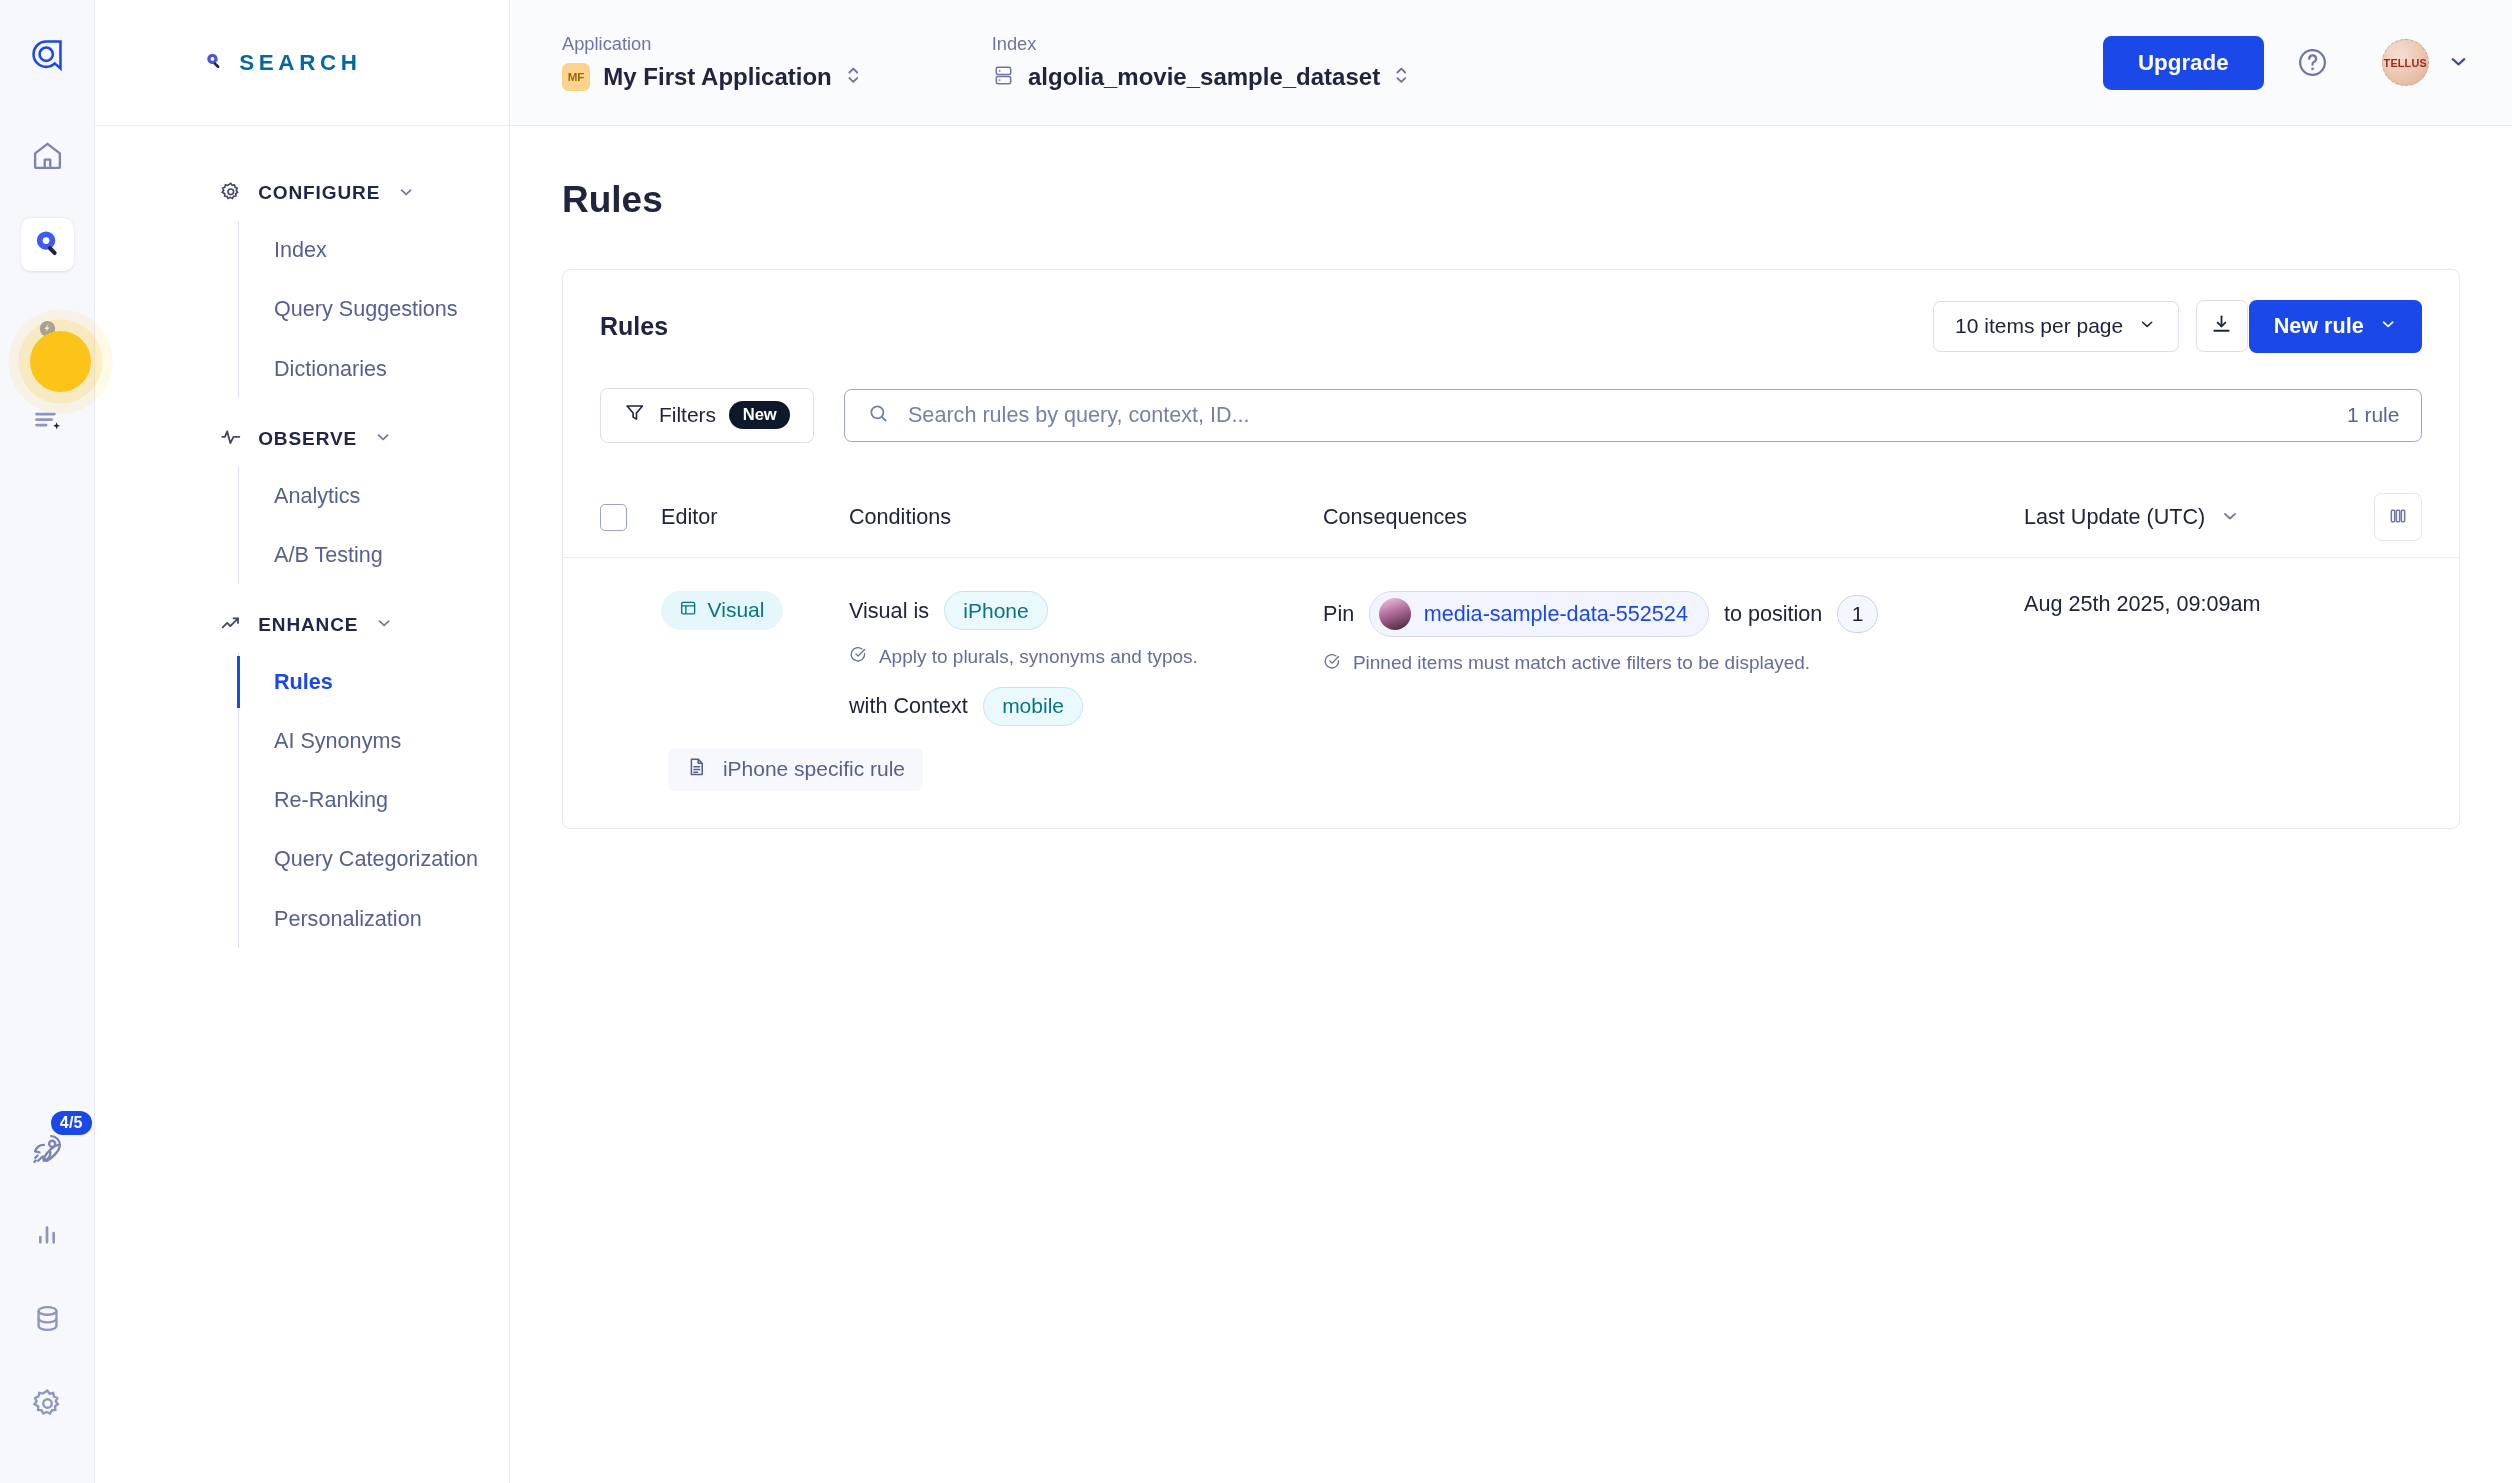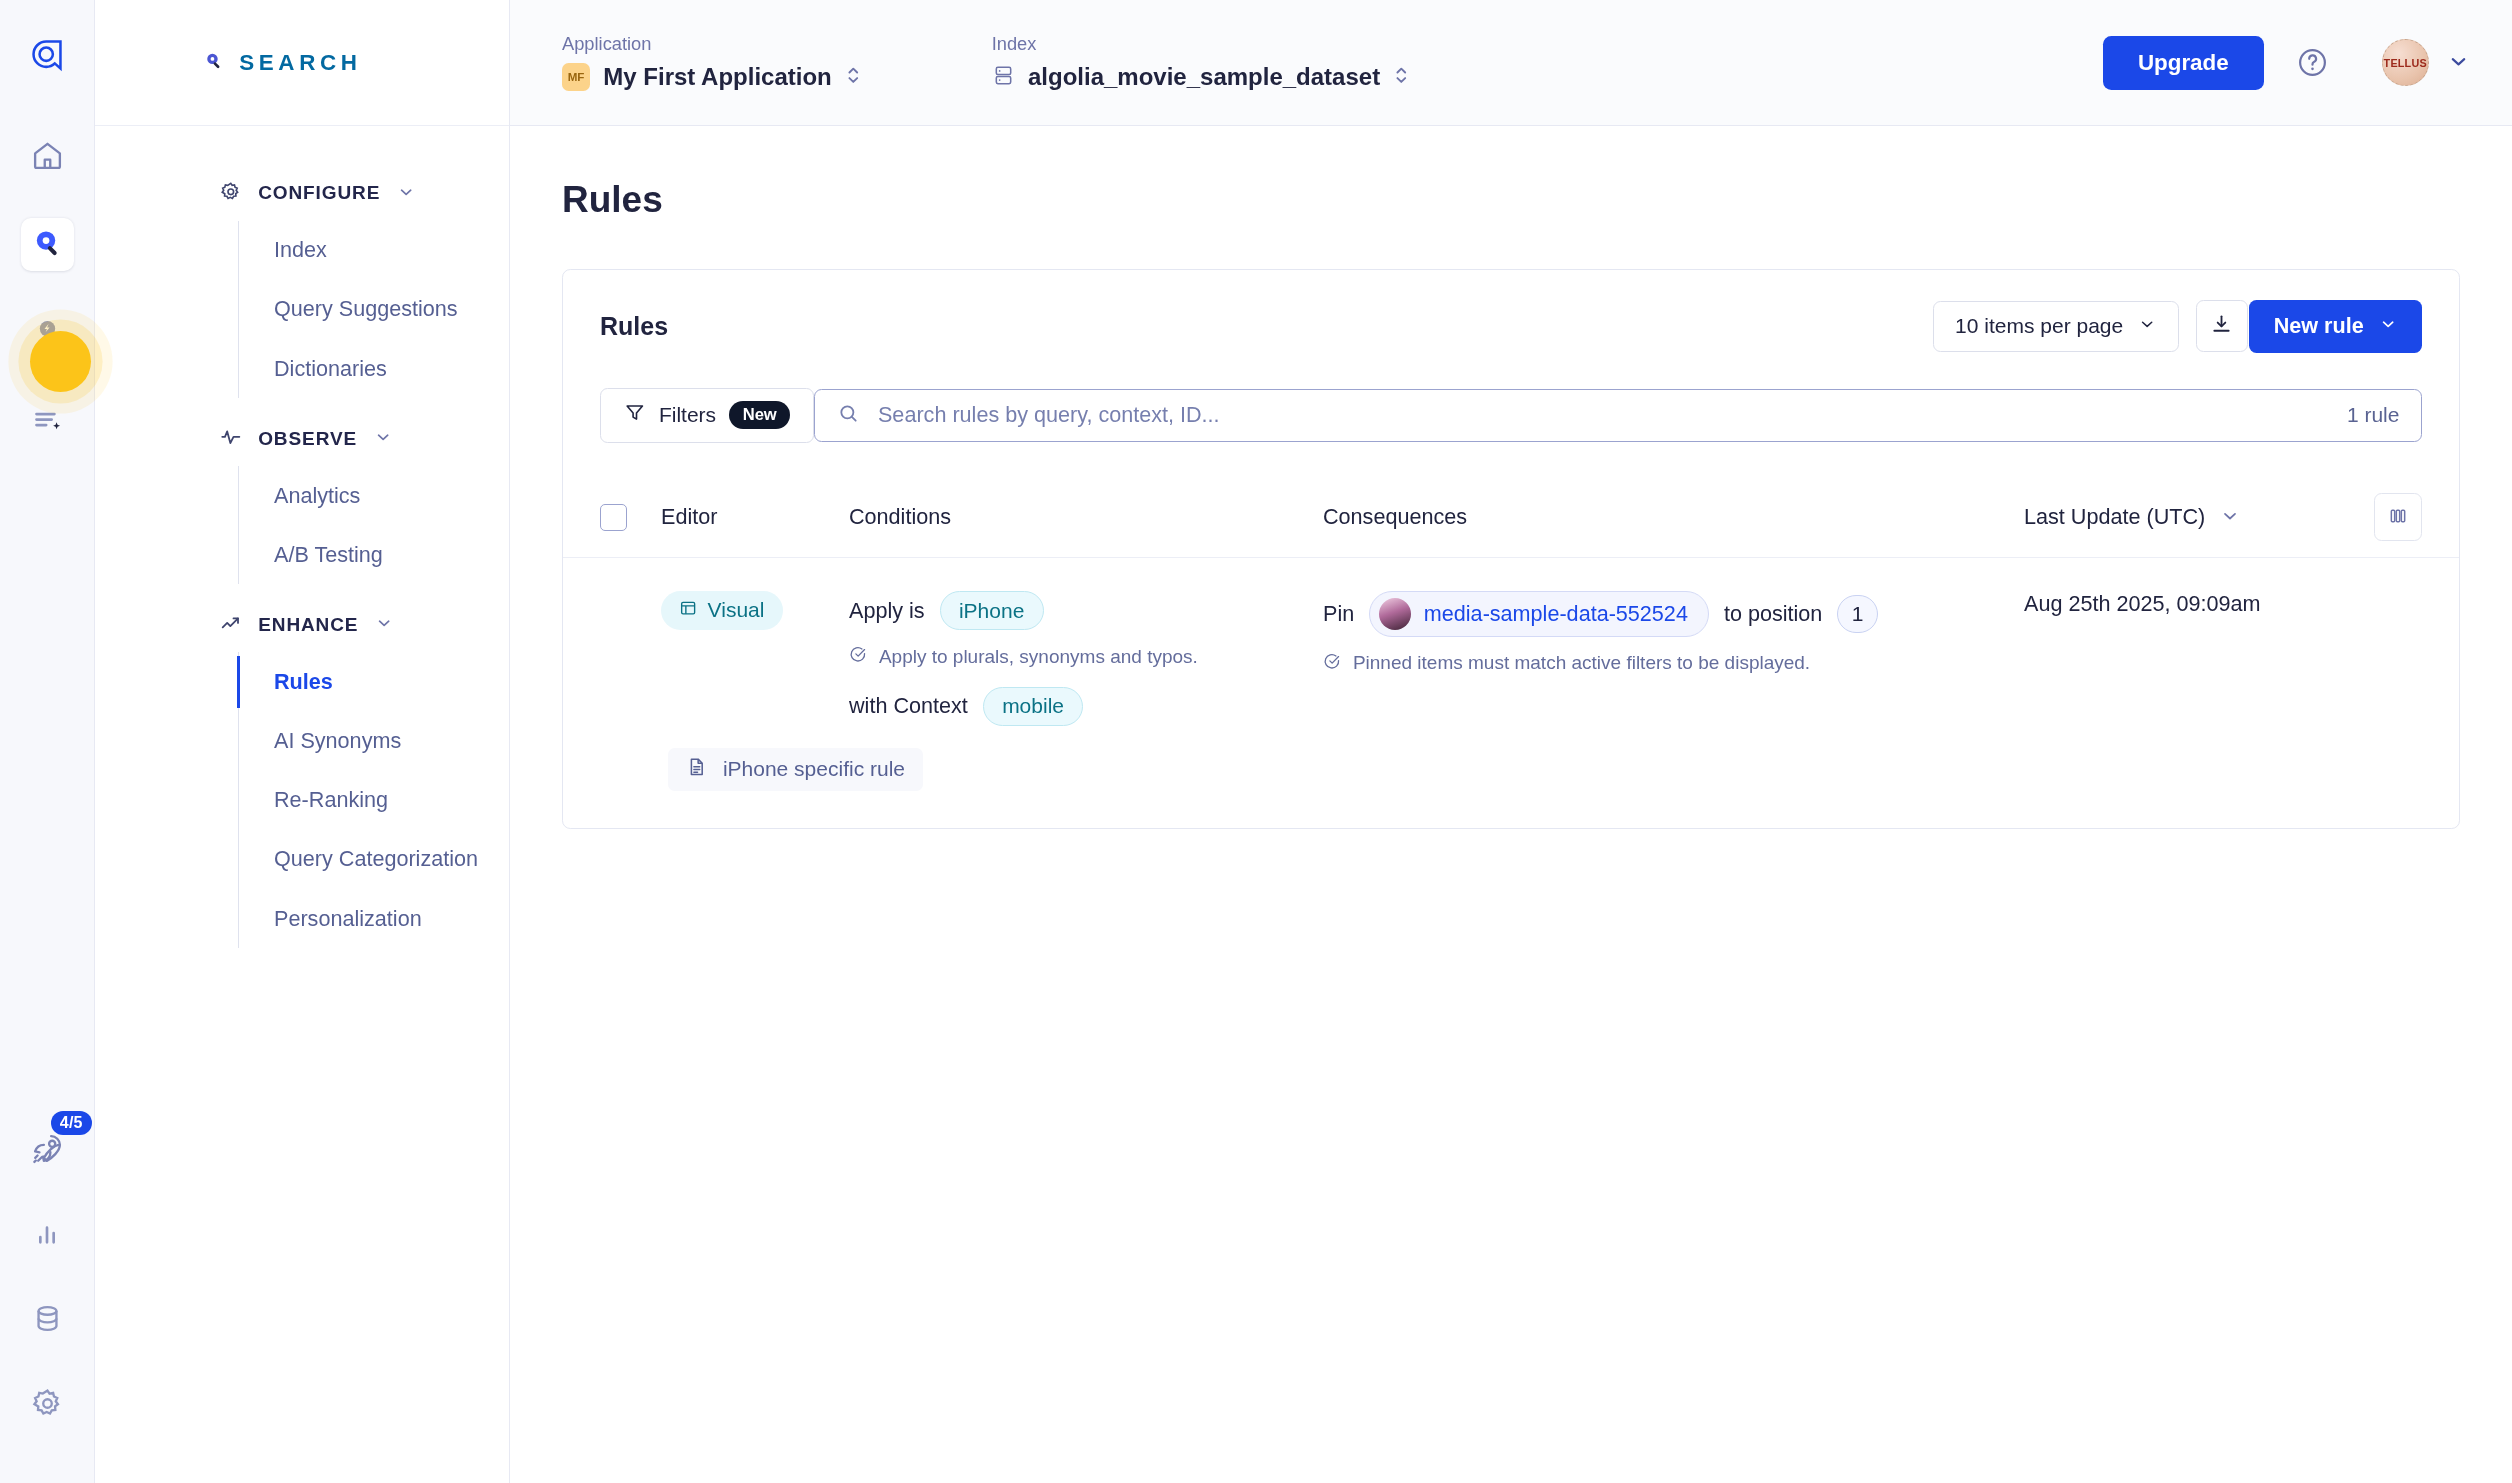--- a/index.html
+++ b/index.html
@@ -133,21 +133,21 @@
     width: 52px; height: 52px; display:flex; align-items:center;
     justify-content:center; cursor:pointer; margin-left: 16.6px;
   }
   .primary-btn {
     display:flex; align-items:center; gap: 15px;
     background:#1b48e8; color:#fff; border:none; border-radius: 7.5px;
     padding: 13.3px 25px; font-size: 21.6px; font-weight: 600;
     cursor:pointer; margin-left: 1px;
   }
 
-  .filter-row { display:flex; align-items:center; 
+  .filter-row { display:flex; align-items:center; gap: 30px;
     padding: 35px 37px 0 37px; }
   .filters-btn {
     display:flex; align-items:center; gap: 13.3px;
     border:0.8px solid #dcdfeb; border-radius: 7.5px; background:#fff;
     padding: 12.5px 23px; font-size: 21px; color:#21243f; cursor:pointer;
   }
   .new-pill {
     background:#0f172a; color:#fff; font-size: 16.6px; font-weight: 700;
     border-radius: 830px; padding: 4.2px 13.3px;
   }
@@ -578,21 +578,21 @@
                     <rect x="3.5" y="4.5" width="17" height="15" rx="1.8"></rect>
                     <path d="M3.5 9h17M9 9v10.5"></path>
                   </svg>
                 </span>
                 <span>Visual</span>
               </span>
             </div>
 
             <div class="col-cond">
               <div class="cond-line">
-                <span>Apply is</span>
+                <span>Visual is</span>
                 <span class="chip-plain">iPhone</span>
               </div>
               <div class="cond-note">
                 <span>
                   <svg width="18.3" height="18.3" viewBox="0 0 24 24" fill="none" stroke="#646d9c" stroke-width="1.7" stroke-linecap="round" stroke-linejoin="round">
                     <path d="M20.4 11.2A8.8 8.8 0 1 1 17 5.2"></path>
                     <path d="M9 11.6l3 3 8.4-8.6"></path>
                   </svg>
                 </span>
                 <span>Apply to plurals, synonyms and typos.</span>

